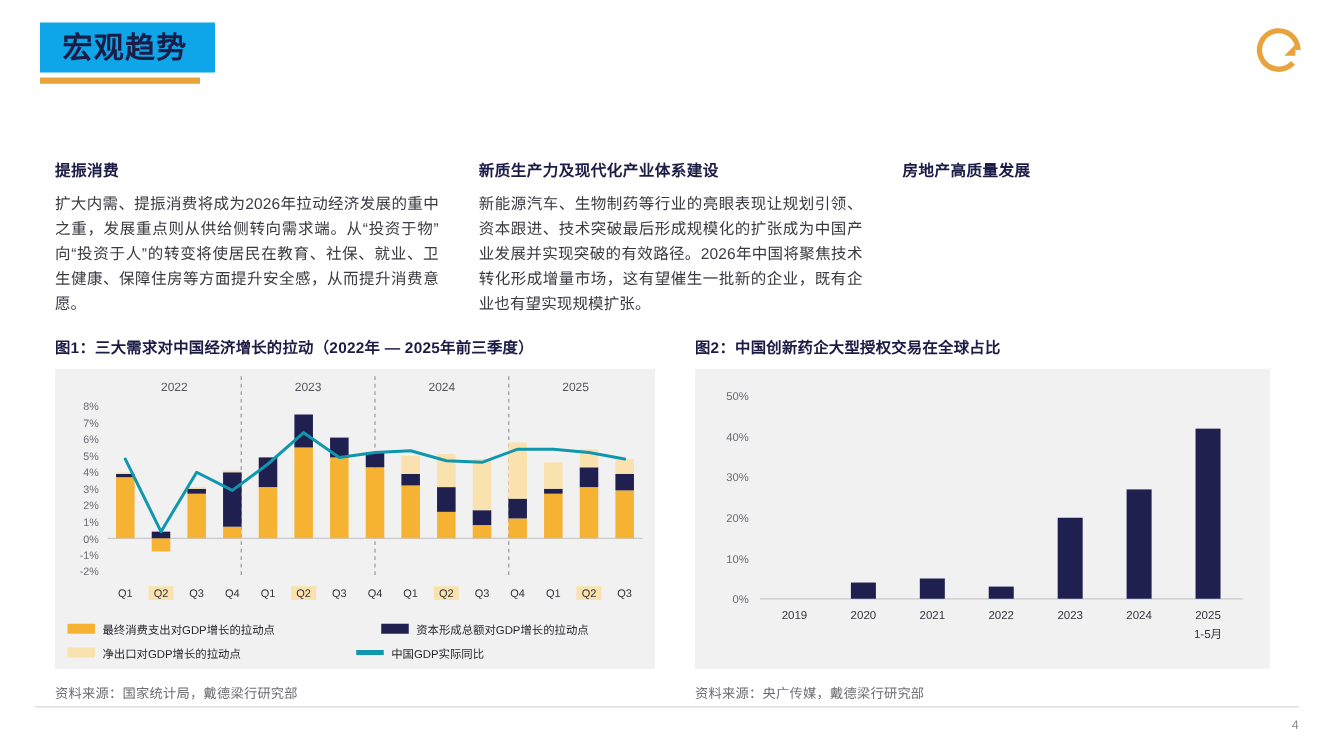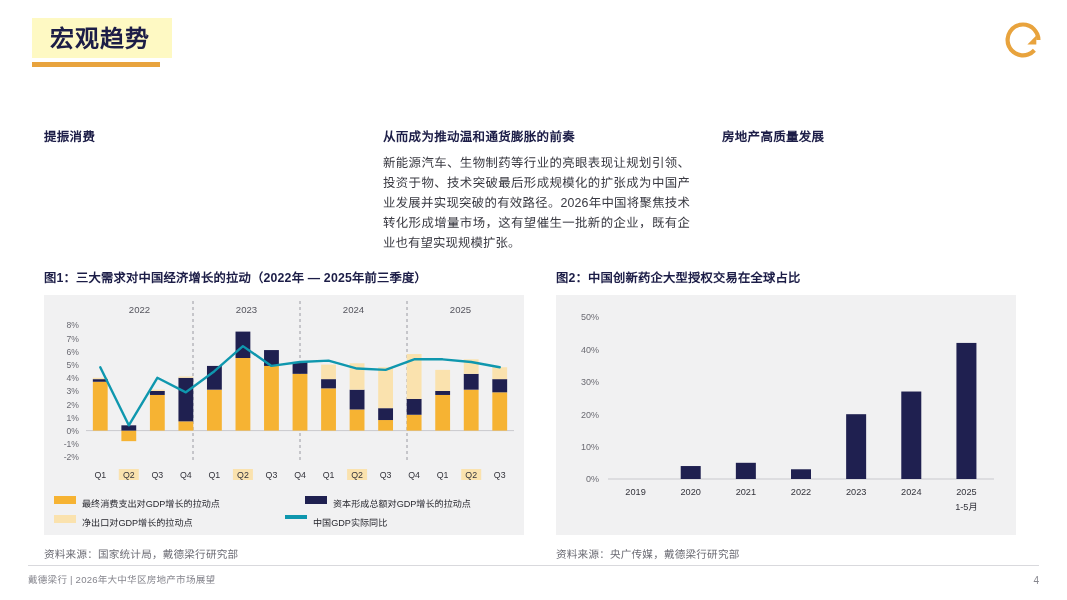--- a/index.html
+++ b/index.html
@@ -8,21 +8,21 @@
     width: 1067px; height: 600px;
     background: #ffffff;
     font-family: "Liberation Sans", "DejaVu Sans", sans-serif;
     overflow: hidden;
   }
   .page { position: relative; width: 1067px; height: 600px; background:#fff; }
 
   
   .title-block {
     position: absolute; left: 32px; top: 18px;
-    background: #fef9c3;
+    background: #0ea5e9;
     padding: 6px 22px 4px 18px;
   }
   .title-block .title-text {
     font-size: 24px; font-weight: 700; color: #1c1d47;
     letter-spacing: 1px; line-height: 1.25;
   }
   .title-rule {
     position: absolute; left: 32px; top: 62px;
     width: 128px; height: 5px; background: #e8a33d;
   }
@@ -76,21 +76,21 @@
     font-size: 9.6px; color: #86868e; letter-spacing:.2px;
   }
   .footer-page {
     position: absolute; right: 28px; bottom: 14px;
     font-size: 10px; color: #86868e;
   }
 
   
   .legend { position:absolute; left: 10px; bottom: 6px; width: 462px;
             display:grid; grid-template-columns: 1fr 1fr; row-gap:5px; }
-  .lg-item { display:flex; align-items:flex-start; gap:6px; }
+  .lg-item { display:flex; align-items:center; gap:6px; }
   .lg-sw { width: 22px; height: 8px; flex:0 0 auto; }
   .lg-sw.line { height: 4px; }
   .lg-tx { font-size: 9.1px; color: #27272e; white-space: nowrap; }
 </style>
 </head>
 <body>
 
 <div class="page">
 
   <div class="title-block">
@@ -101,24 +101,25 @@
   <div class="logo">
     <svg viewBox="0 0 44 44" width="44" height="44" aria-hidden="true">
       <path d="M22 4.5a17.5 17.5 0 1 0 12.9 29.3l-3.0-3.0A13.3 13.3 0 1 1 35.3 22h4.2A17.5 17.5 0 0 0 22 4.5z" fill="#e8a33d"></path>
       <path d="M35.3 17.6 L35.3 26.6 L26.4 26.6 Z" fill="#e8a33d"></path>
     </svg>
   </div>
 
   <div class="cols">
     <div class="col">
       <h3>提振消费</h3>
+      <p>扩大内需、提振消费将成为2026年拉动经济发展的重中之重，发展重点则从供给侧转向需求端。从“投资于物”向“投资于人”的转变将使居民在教育、社保、就业、卫生健康、保障住房等方面提升安全感，从而提升消费意愿。</p>
     </div>
     <div class="col">
-      <h3>从而成为推动温和通货膨胀的前奏</h3>
-      <p>新能源汽车、生物制药等行业的亮眼表现让规划引领、投资于物、技术突破最后形成规模化的扩张成为中国产业发展并实现突破的有效路径。2026年中国将聚焦技术转化形成增量市场，这有望催生一批新的企业，既有企业也有望实现规模扩张。</p>
+      <h3>新质生产力及现代化产业体系建设</h3>
+      <p>新能源汽车、生物制药等行业的亮眼表现让规划引领、资本跟进、技术突破最后形成规模化的扩张成为中国产业发展并实现突破的有效路径。2026年中国将聚焦技术转化形成增量市场，这有望催生一批新的企业，既有企业也有望实现规模扩张。</p>
     </div>
     <div class="col">
       <h3>房地产高质量发展</h3>
     </div>
   </div>
 
   <div class="chart-wrap left">
     <div class="fig-title">图1：三大需求对中国经济增长的拉动（2022年 — 2025年前三季度）</div>
     <div class="panel c1">
       <svg id="chart1" width="480" height="240" viewBox="0 0 480 240">
@@ -248,16 +249,15 @@
           <text x="355.2857142857143" y="200" text-anchor="middle" font-size="9.2" fill="#33333b">2024</text>
           <rect x="400.42857142857144" y="47.92" width="20" height="136.07999999999998" fill="#1f2050"></rect>
           <text x="410.42857142857144" y="200" text-anchor="middle" font-size="9.2" fill="#33333b">2025</text>
           <text x="410.42857142857144" y="215" text-anchor="middle" font-size="9.2" fill="#33333b">1-5月</text>
         </svg>
     </div>
     <div class="src">资料来源：央广传媒，戴德梁行研究部</div>
   </div>
 
   <div class="footer-rule"></div>
-  <div class="footer-left">戴德梁行 | 2026年大中华区房地产市场展望</div>
   <div class="footer-page">4</div>
 
 </div>
 
 </body></html>

